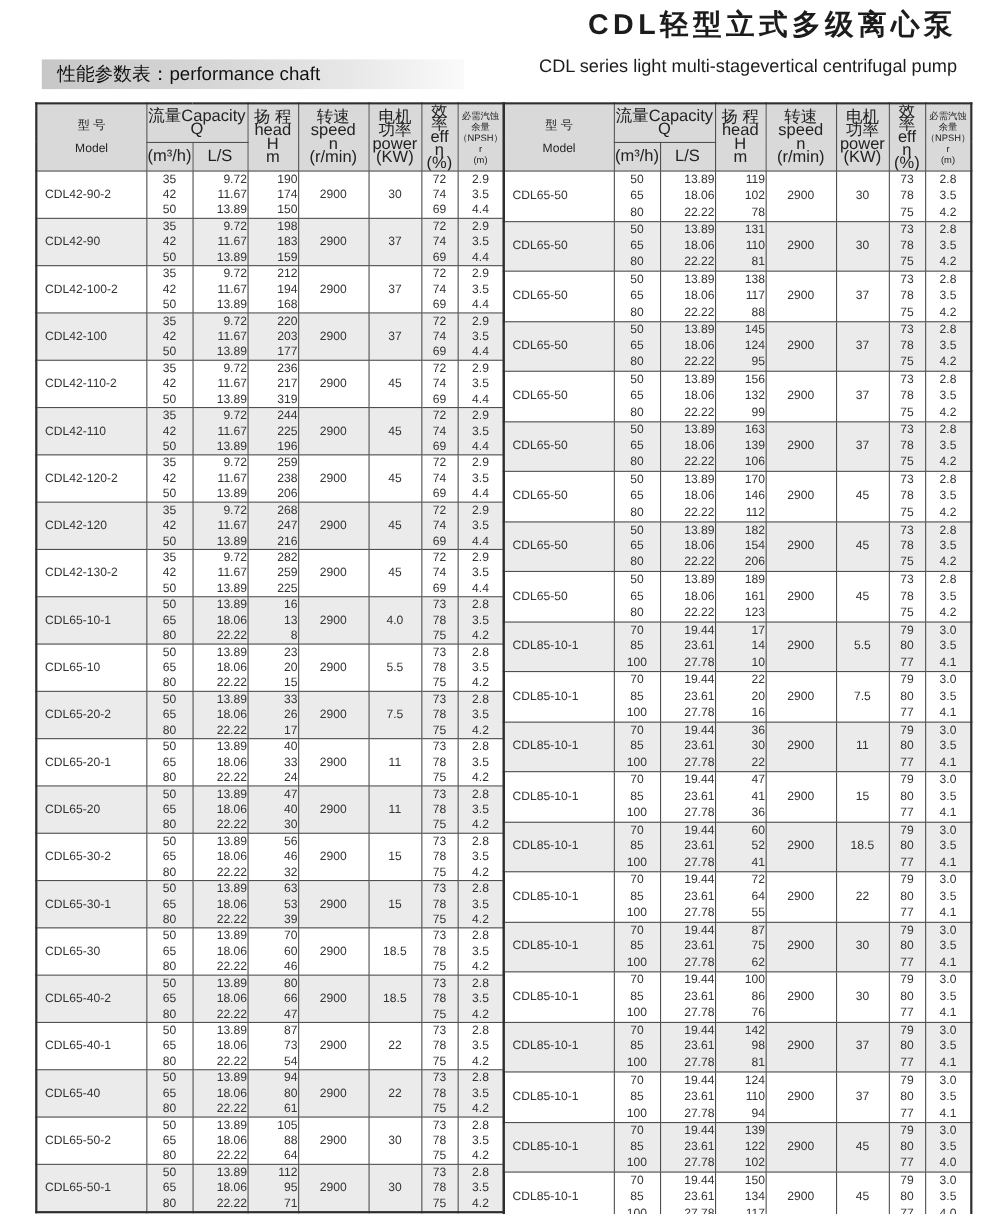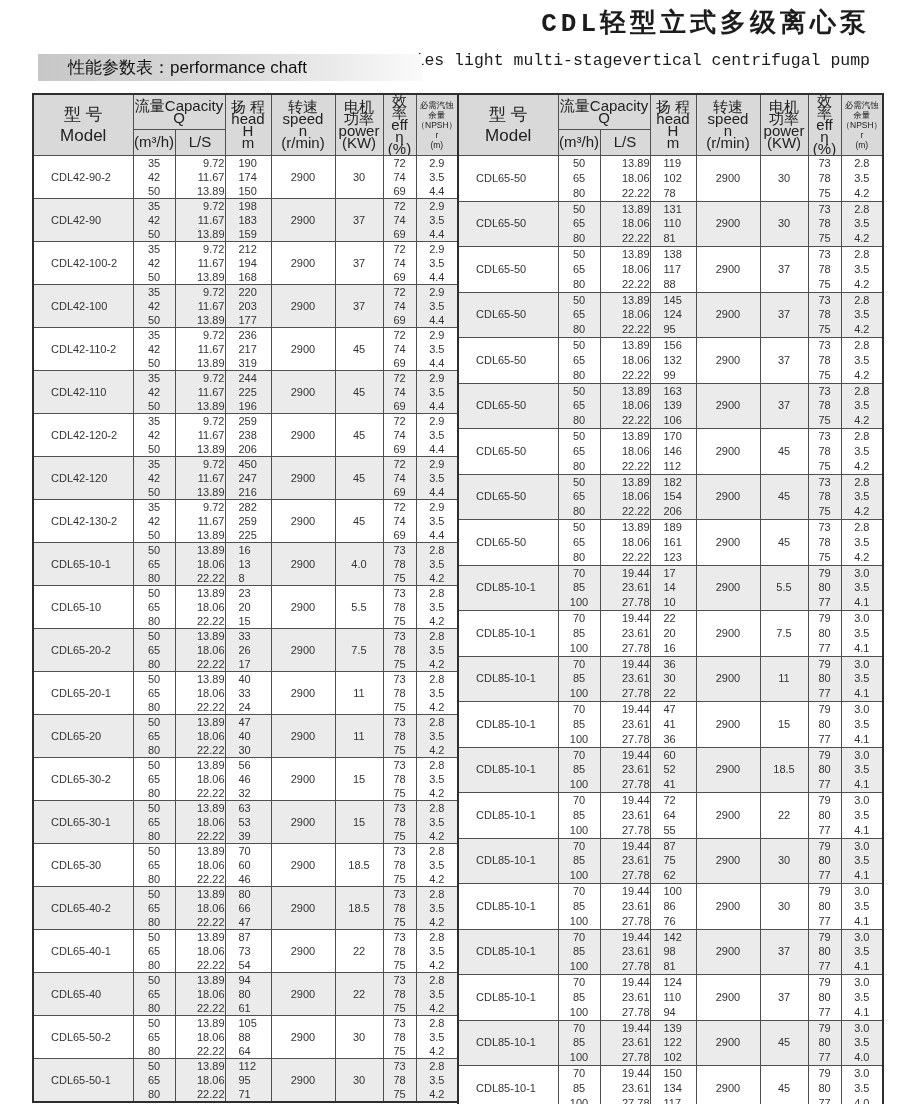--- a/index.html
+++ b/index.html
@@ -1,48 +1,48 @@
 <!DOCTYPE html>
 <html><head>
 <meta charset="utf-8">
 <style>
   html,body{margin:0;padding:0;background:#fff;}
   body{font-family:"Liberation Sans","DejaVu Sans",sans-serif;}
   .page{position:relative;width:900px;height:1104px;background:#fff;overflow:hidden;color:#222;}
 
-  .titles{position:absolute;top:5px;right:30px;text-align:right;font-family:Liberation Mono, monospace;}
+  .titles{position:absolute;top:5px;right:30px;text-align:right;}
   .title-cn{font-size:26px;font-weight:bold;letter-spacing:4px;color:#1c1c1c;}
   .title-en{font-size:16.5px;margin-top:11px;color:#1c1c1c;}
 
   .section-bar{position:absolute;left:38px;top:54px;width:384px;height:27px;
     background:linear-gradient(90deg,#c7c7c7 0%,#d8d8d8 45%,#e9e9e9 75%,#fafafa 100%);
-    display:flex;align-items:center;padding-left:30px;box-sizing:border-box;}
+    display:flex;align-items:center;padding-left:14px;box-sizing:border-box;}
   .section-cn,.section-en{font-size:17px;color:#111;}
 
   .tablewrap{position:absolute;top:93px;}
   .tw0{left:32px;}
   .tw1{left:457px;}
 
   table.perf{border-collapse:collapse;table-layout:fixed;border:2px solid #2e2e2e;}
   .perf th,.perf td{border:1px solid #4f4f4f;padding:0;white-space:pre-line;box-sizing:border-box;}
   .perf thead th{background:#d9d9d9;font-weight:normal;font-size:15px;line-height:12px;
     color:#222;text-align:center;vertical-align:middle;overflow:hidden;}
   .perf thead tr.h1{height:27px;}
   .perf thead tr.h2{height:20px;}
-  .perf thead th.modelh{line-height:21px;font-size:17px;}
+  .perf thead th.modelh{line-height:21px;font-size:11px;}
   .perf thead th.npsh{font-size:8.5px;line-height:10px;}
   .perf tbody td{font-size:11px;color:#333;vertical-align:middle;}
   .t0 tbody tr{height:43px;}
   .t1 tbody tr{height:45.5px;}
   .t0 tbody td{line-height:14px;}
   .t1 tbody td{line-height:14.8px;}
-  td.model{text-align:left;padding-left:17px;}
+  td.model{text-align:left;padding-left:7px;}
   td.c{text-align:center;}
   td.ls{text-align:right;}
-  td.hd{text-align:left;padding-left:13px;margin-top:36px;}
+  td.hd{text-align:right;padding-left:13px;margin-top:36px;}
   .perf tbody tr.alt{background:#ebebeb;}
 </style>
 </head>
 <body>
 
 <div class="page">
 
   <div class="titles">
     <div class="title-cn">CDL轻型立式多级离心泵</div>
     <div class="title-en">CDL series light multi-stagevertical centrifugal pump</div>
@@ -239,21 +239,21 @@
 4.4</td>
           </tr>
           <tr class="alt">
             <td class="model">CDL42-120</td>
             <td class="c">35
 42
 50</td>
             <td class="ls">9.72
 11.67
 13.89</td>
-            <td class="hd">450
+            <td class="hd">268
 247
 216</td>
             <td class="c">2900</td>
             <td class="c">45</td>
             <td class="c">72
 74
 69</td>
             <td class="c">2.9
 3.5
 4.4</td>

